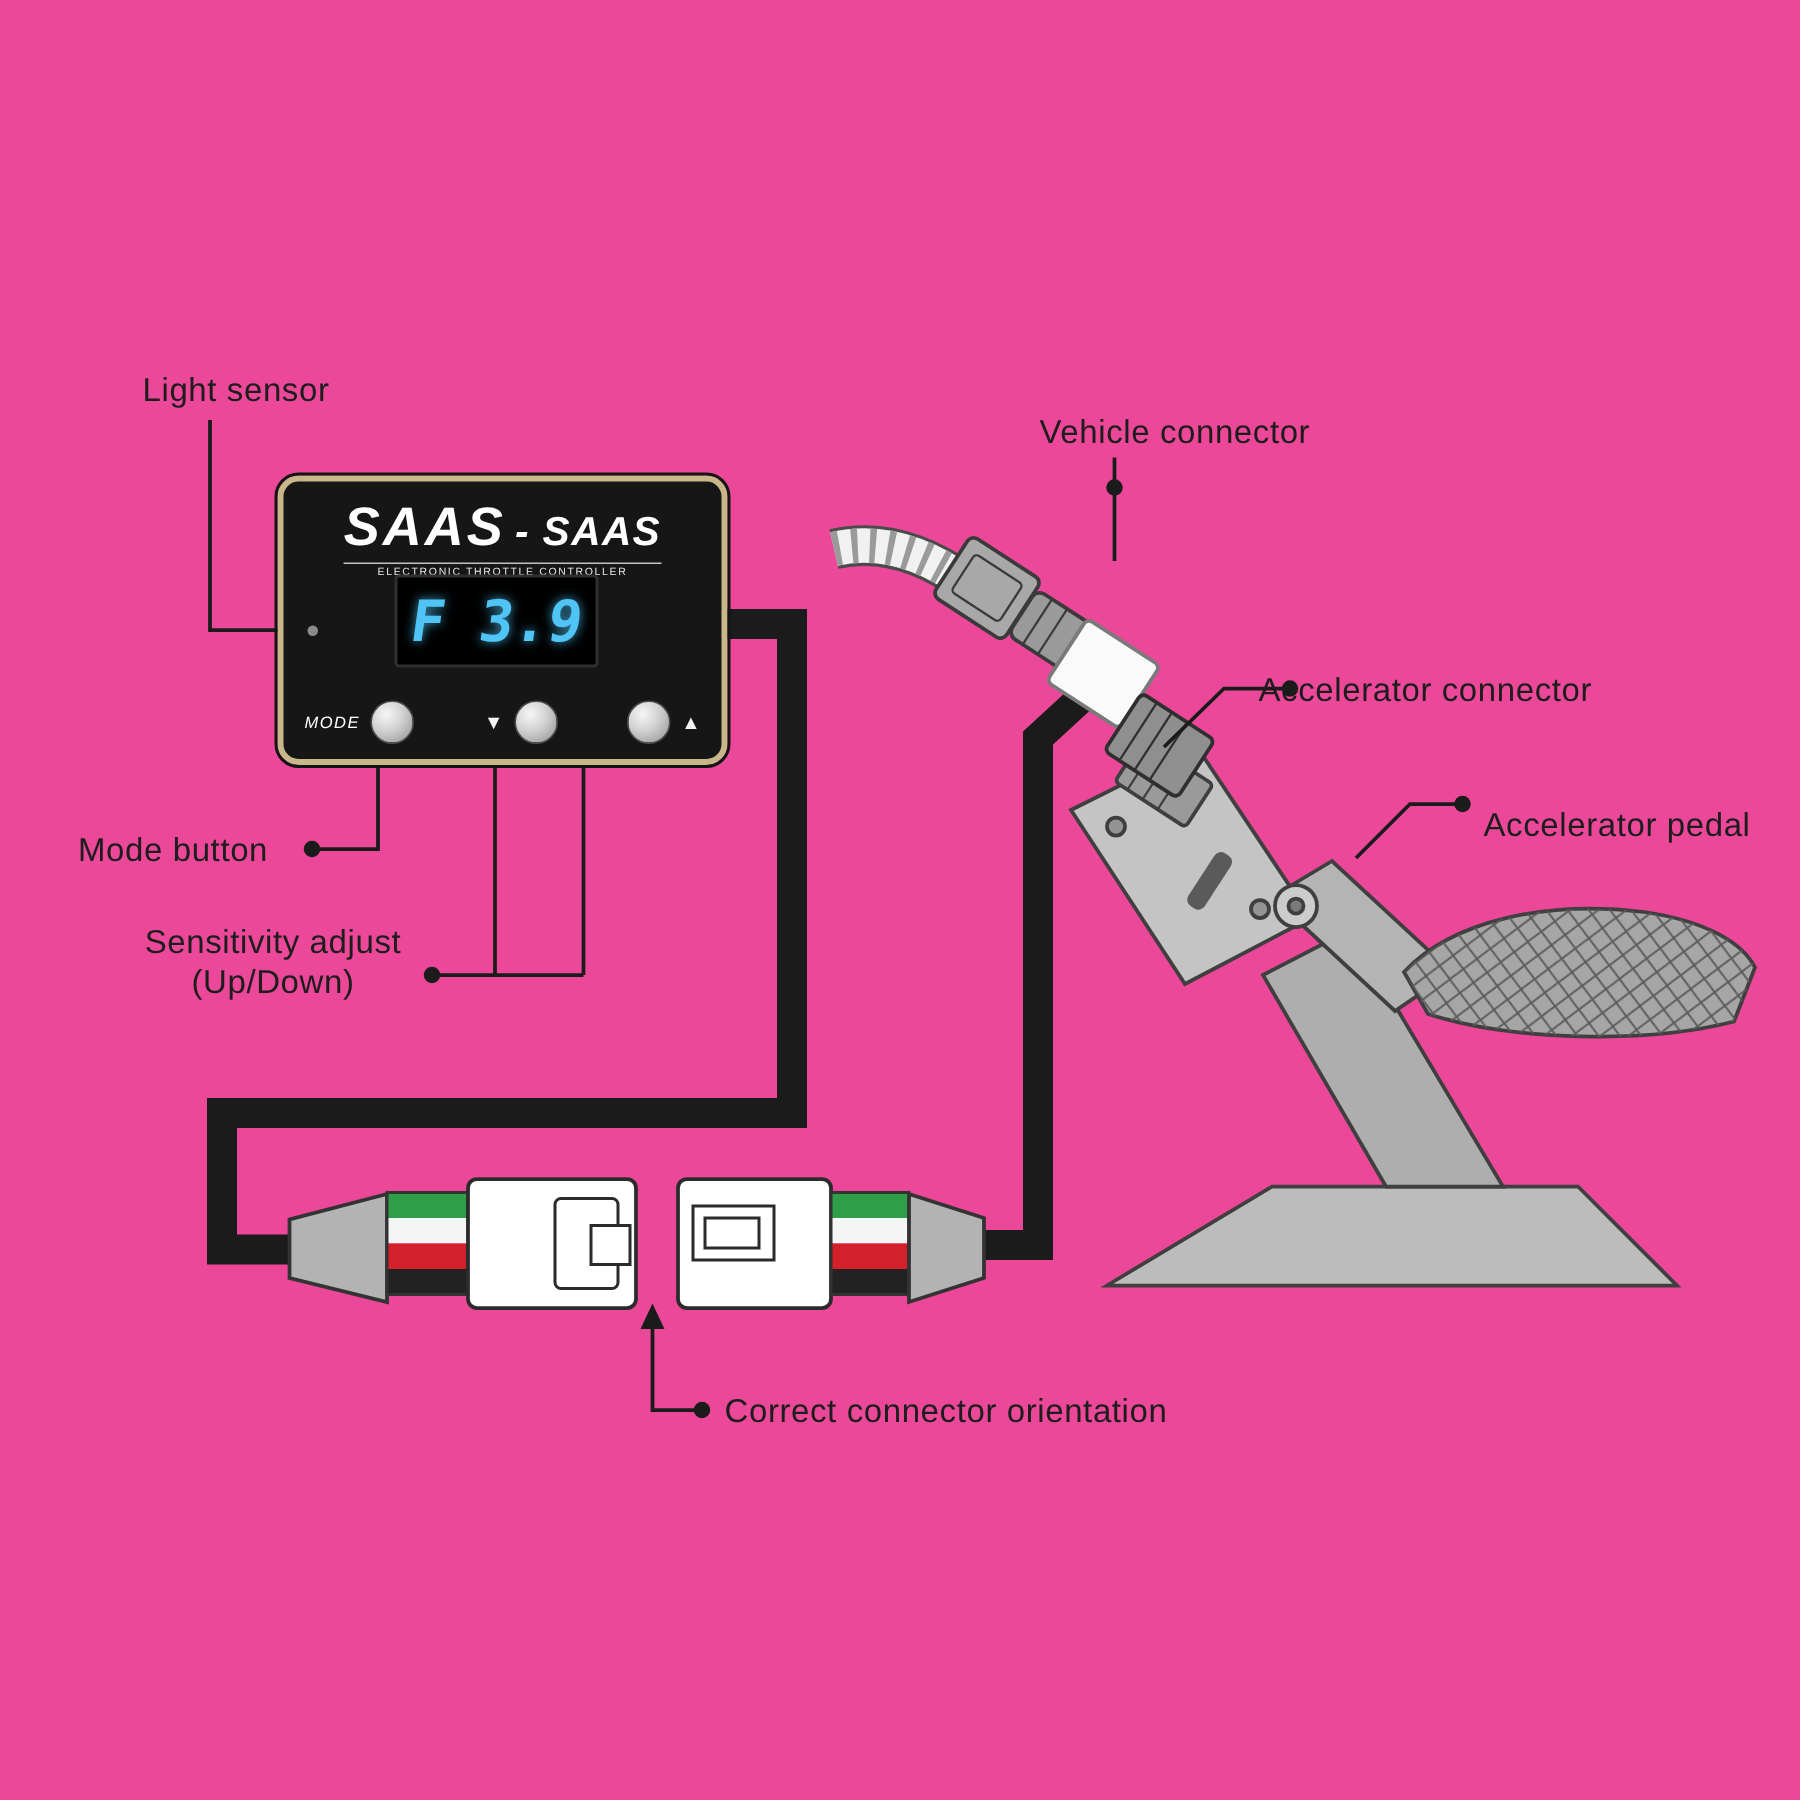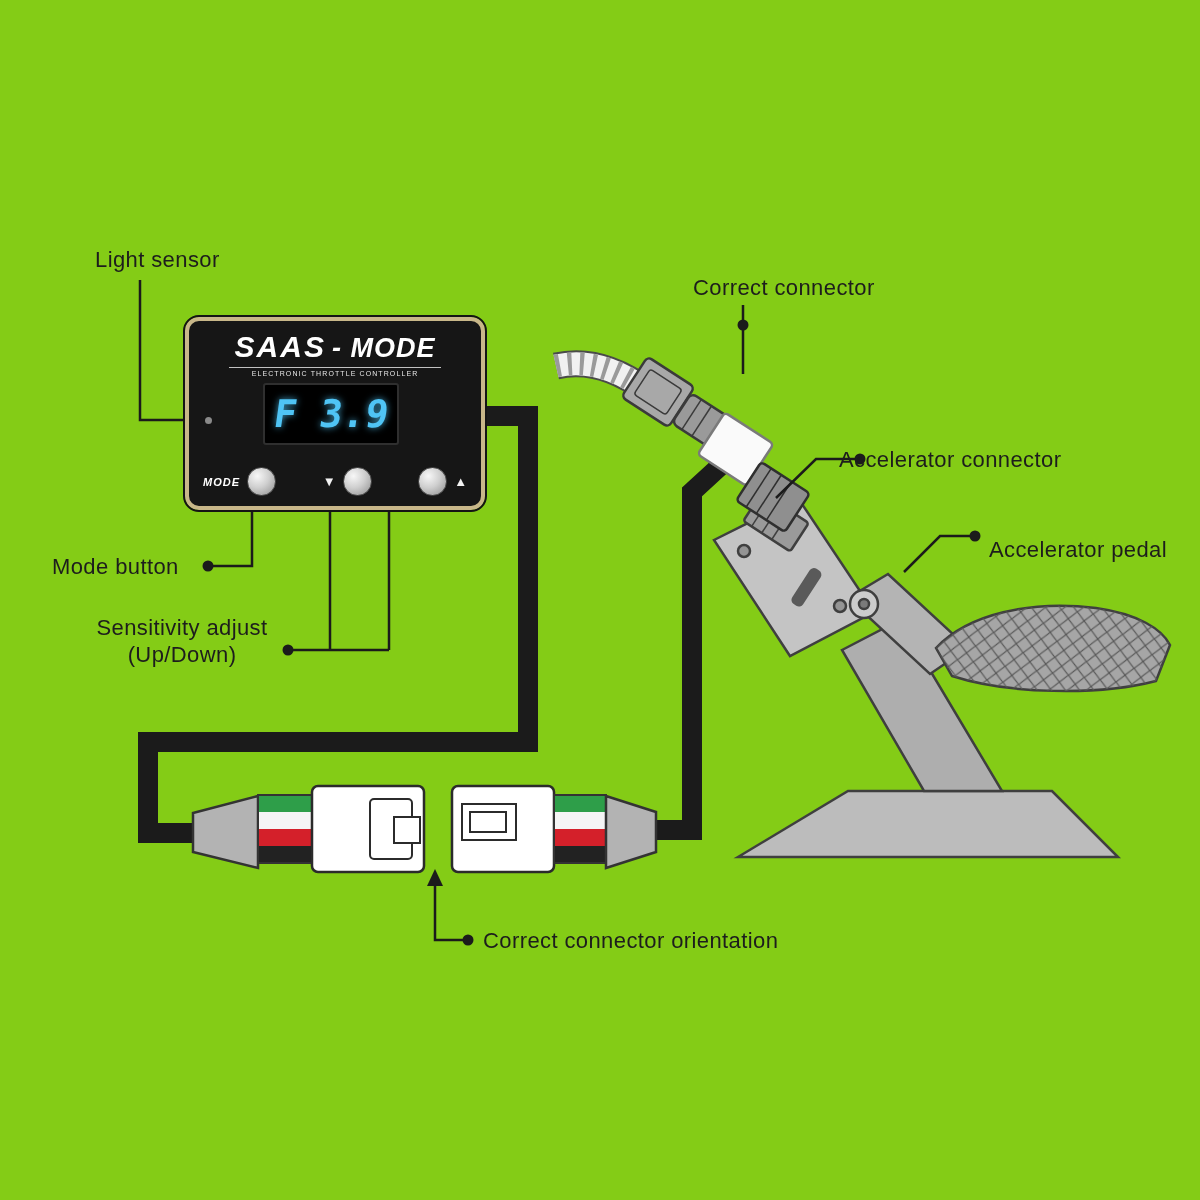--- a/index.html
+++ b/index.html
@@ -1,41 +1,41 @@
 <!DOCTYPE html>
 <html><head>
 <meta charset="utf-8">
 <style>
   html,body{margin:0;padding:0;background:#ffffff;}
-  .canvas{position:relative;width:1200px;height:1200px;background:#84cc16;
+  .canvas{position:relative;width:1200px;height:1200px;background:#ec4899;
           font-family:"Liberation Sans",sans-serif;overflow:hidden;}
   .art{position:absolute;left:0;top:0;z-index:1;}
   .label{position:absolute;z-index:2;font-size:22px;line-height:27px;color:#1d1d1d;
          letter-spacing:.4px;white-space:nowrap;}
   .label.sens{white-space:normal;width:196px;text-align:center;}
 
   
   .device{position:absolute;left:185px;top:317px;width:300px;height:193px;box-sizing:border-box;
           background:#161616;border:4px solid #c8b789;border-radius:14px;
           outline:2px solid #141414;z-index:3;}
   .dev-header{padding-top:9px;text-align:center;color:#fff;}
   .brand-row{font-style:italic;font-weight:bold;white-space:nowrap;}
-  .brand-saas{font-size:30px;letter-spacing:2px;}
+  .brand-saas{font-size:36px;letter-spacing:2px;}
   .brand-drive{font-size:27px;margin-left:6px;letter-spacing:1px;}
   .brand-rule{width:212px;height:1px;background:#c2c2c2;margin:3px auto 2px;}
   .dev-subtitle{font-size:7px;letter-spacing:1.1px;color:#e6e6e6;text-align:center;}
   .display{position:absolute;left:74px;top:62px;width:132px;height:58px;background:#000;
            border:2px solid #2f2f2f;border-radius:3px;display:flex;align-items:center;
            justify-content:center;box-shadow:inset 0 0 10px #000;}
   .digits{font-family:"DejaVu Sans Mono",monospace;font-weight:bold;font-size:38px;color:#4fc4f5;
           transform:skewX(-8deg);text-shadow:0 0 7px rgba(79,196,245,.8);white-space:pre;}
   .controls{position:absolute;left:0;right:0;top:146px;display:flex;justify-content:space-between;
             align-items:center;padding:0 14px;}
   .ctrl-group{display:flex;align-items:center;gap:7px;}
-  .mode-label{color:#fff;font-size:11px;font-weight:bold;font-style:italic;letter-spacing:1px;}
+  .mode-label{color:#fff;font-size:11px;font-weight:normal;font-style:italic;letter-spacing:1px;}
   .round-btn{width:27px;height:27px;border-radius:50%;display:inline-block;border:1px solid #4a4a4a;
              background:radial-gradient(circle at 35% 30%,#f7f7f7,#cfcfcf 45%,#8d8d8d 100%);}
   .tri{color:#f2f2f2;font-size:13px;}
   .sensor-dot{position:absolute;left:16px;top:96px;width:7px;height:7px;border-radius:50%;background:#8a8a8a;}
 </style>
 </head>
 <body>
 
 <div class="canvas">
 
@@ -130,34 +130,34 @@
       <circle cx="288" cy="650" r="5.5" fill="#1b1b1b" stroke="none"></circle>
       <circle cx="743" cy="325" r="5.5" fill="#1b1b1b" stroke="none"></circle>
       <circle cx="860" cy="459" r="5.5" fill="#1b1b1b" stroke="none"></circle>
       <circle cx="975" cy="536" r="5.5" fill="#1b1b1b" stroke="none"></circle>
       <circle cx="468" cy="940" r="5.5" fill="#1b1b1b" stroke="none"></circle>
       <polygon points="427,886 443,886 435,869" fill="#1b1b1b" stroke="none"></polygon>
     </g>
   </svg>
 
   <div class="label" style="left:95px;top:246px">Light sensor</div>
-  <div class="label" style="left:693px;top:274px">Correct connector</div>
+  <div class="label" style="left:693px;top:274px">Vehicle connector</div>
   <div class="label" style="left:839px;top:446px">Accelerator connector</div>
   <div class="label" style="left:989px;top:536px">Accelerator pedal</div>
   <div class="label" style="left:52px;top:553px">Mode button</div>
   <div class="label" style="left:483px;top:927px">Correct connector orientation</div>
   <div class="label sens" style="left:84px;top:614px">
     <div>Sensitivity adjust</div>
     <div>(Up/Down)</div>
   </div>
 
   <div class="device">
     <div class="dev-header">
       <div class="brand-row">
-        <span class="brand-saas">SAAS</span><span class="brand-drive">- MODE</span>
+        <span class="brand-saas">SAAS</span><span class="brand-drive">- SAAS</span>
       </div>
       <div class="brand-rule"></div>
       <div class="dev-subtitle">ELECTRONIC THROTTLE CONTROLLER</div>
     </div>
     <div class="sensor-dot"></div>
     <div class="display">
       <span class="digits">F 3.9</span>
     </div>
     <div class="controls">
       <div class="ctrl-group">

